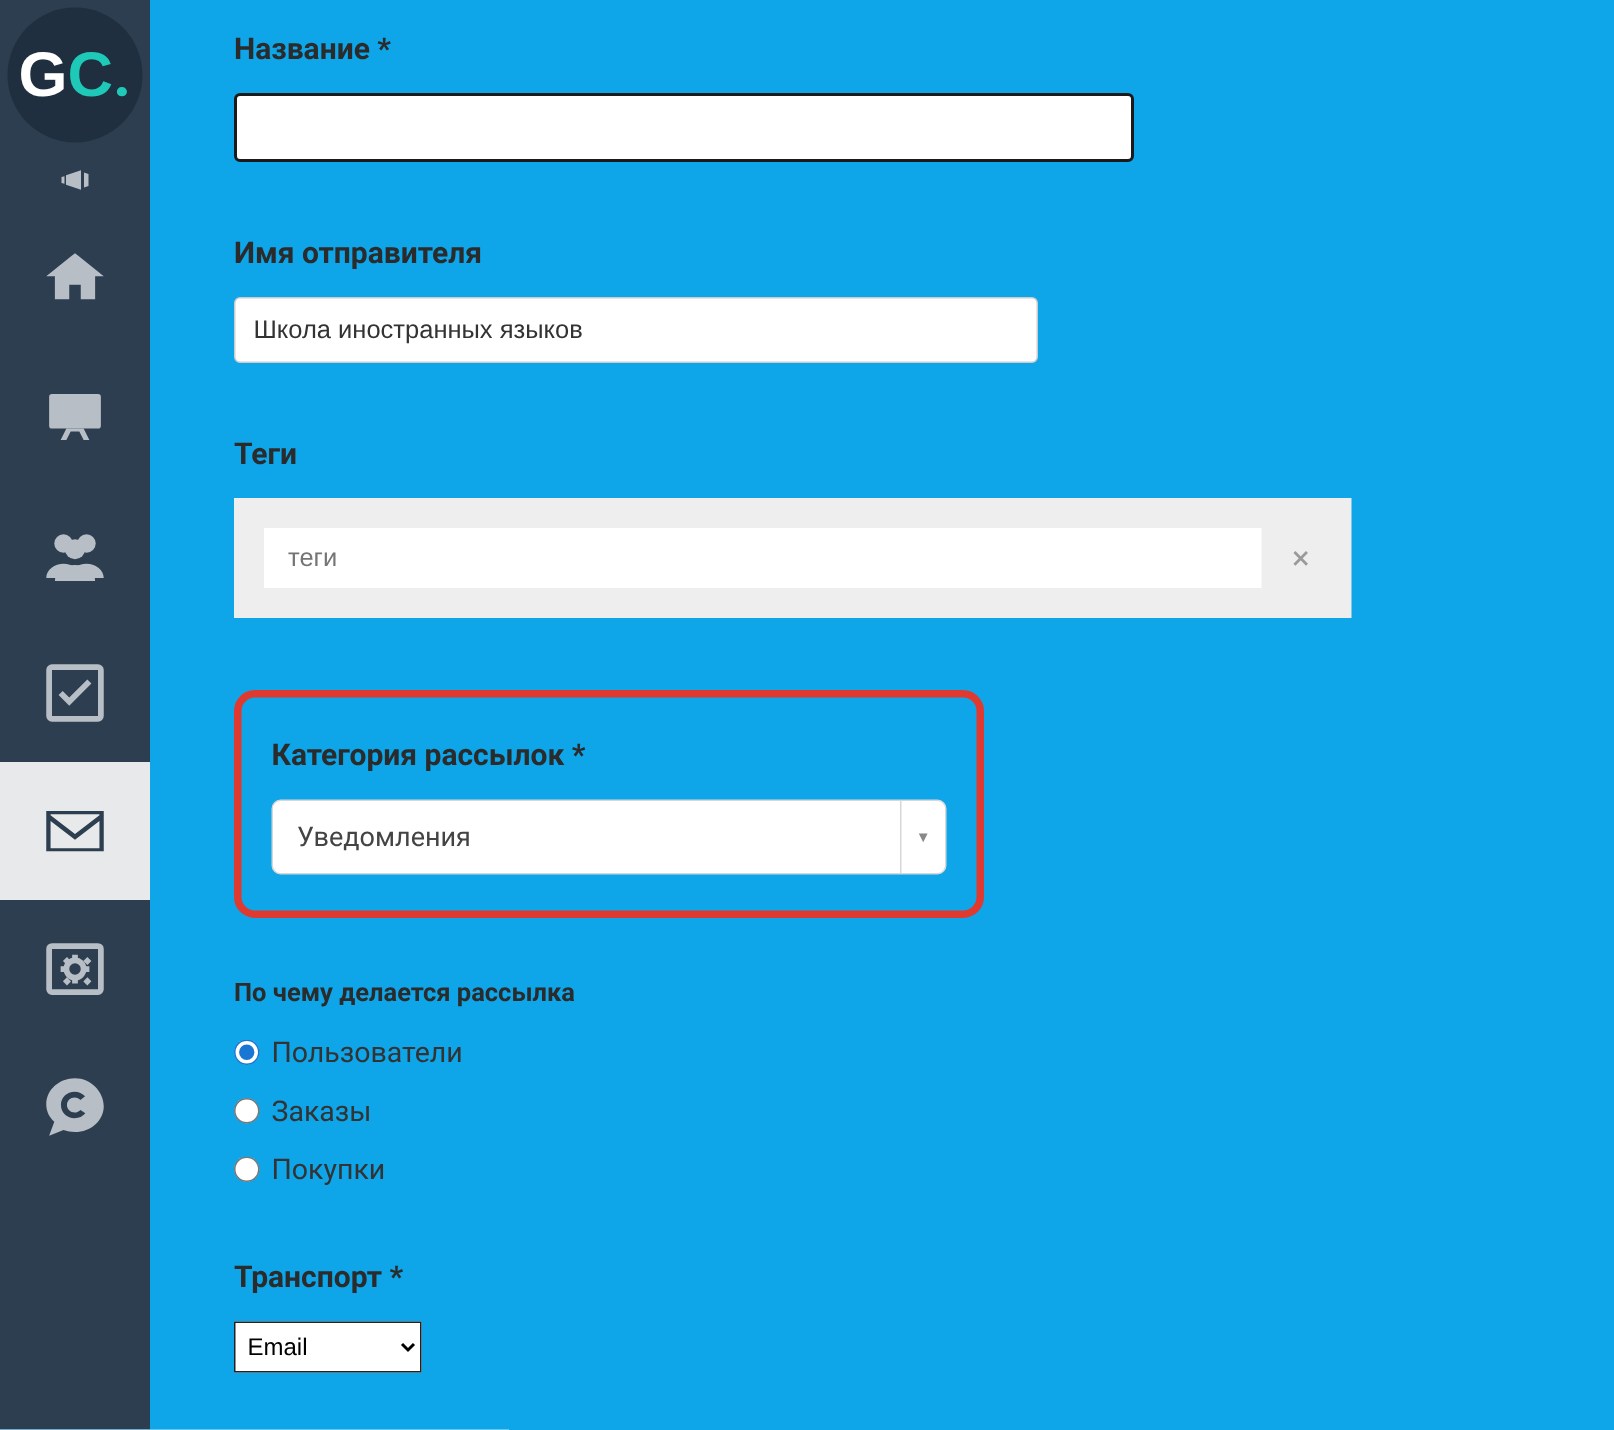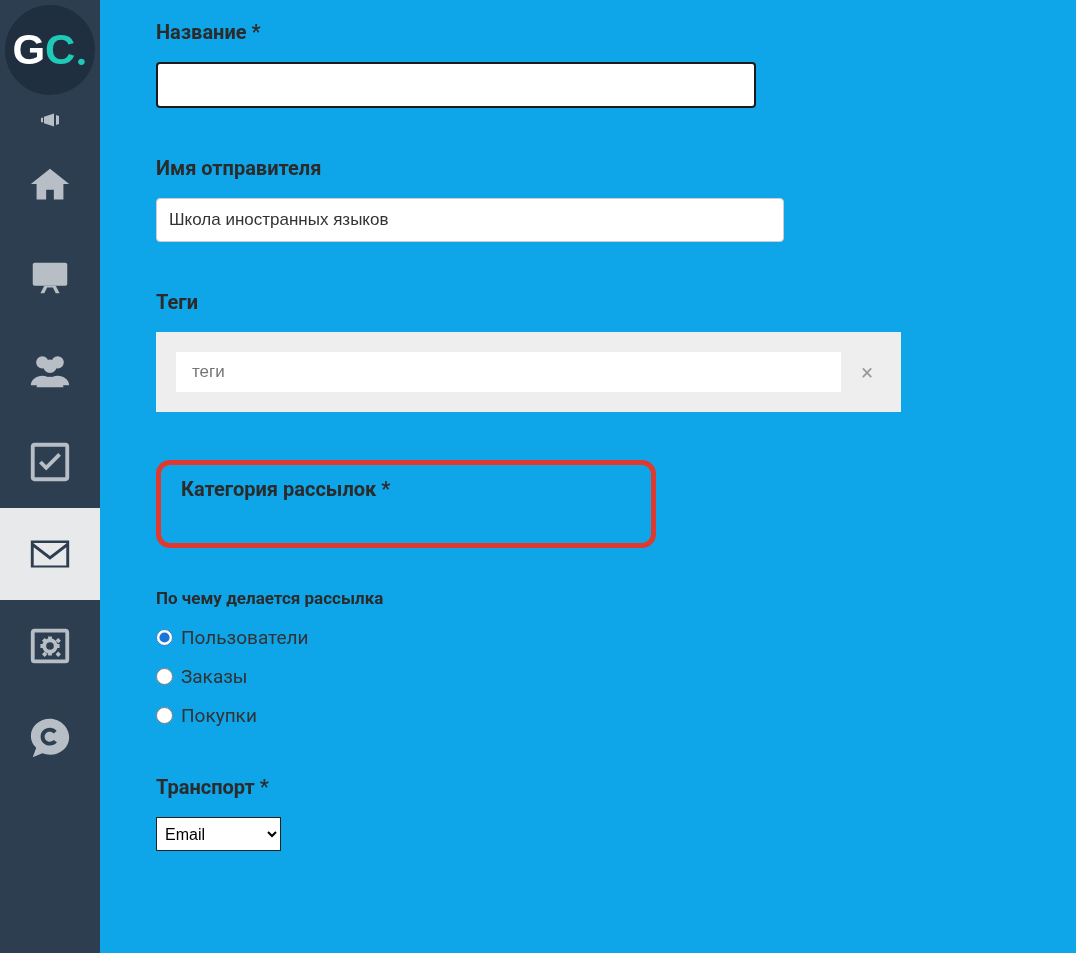--- a/index.html
+++ b/index.html
@@ -86,21 +86,21 @@
   .text-input {
     width: 600px;
     height: 44px;
     padding: 8px 12px;
     font-size: 17px;
     border: 1px solid #ccc;
     border-radius: 4px;
     color: #333;
     outline: none;
   }
-  .text-input.wide { width: 628px; }
+  .text-input.wide { width: 536px; }
   .text-input.bold-border {
     border: 2px solid #1a1a1a;
     height: 46px;
   }
 
   .tag-box {
     width: 745px;
     background: #eeeeee;
     padding: 20px;
     display: flex;
@@ -121,21 +121,21 @@
     color: #9a9a9a;
     font-size: 22px;
     cursor: pointer;
     padding: 0 8px;
     user-select: none;
   }
 
   .highlight-frame {
     border: 5px solid #e03a30;
     border-radius: 14px;
-    padding: 12px 20px 24px 20px;
+    padding: 26px 20px 24px 20px;
     width: 500px;
     display: inline-block;
   }
 
   .custom-select {
     width: 450px;
     height: 50px;
     border: 1px solid #d7d7d7;
     border-radius: 6px;
     display: flex;
@@ -281,20 +281,24 @@
     <label class="label">Теги</label>
     <div class="tag-box">
       <input type="text" class="tag-input" placeholder="теги" style="">
       <span class="tag-close">×</span>
     </div>
   </div>
 
   <div class="form-group" style="margin-bottom:40px;">
     <div class="highlight-frame">
       <label class="label">Категория рассылок *</label>
+      <div class="custom-select">
+        <div class="sel-text">Уведомления</div>
+        <div class="sel-caret">▼</div>
+      </div>
     </div>
   </div>
 
   <div class="radio-group form-group">
     <div class="radio-title">По чему делается рассылка</div>
     <label class="radio-row">
       <input type="radio" name="basis" checked="" style="">
       <span>Пользователи</span>
     </label>
     <label class="radio-row">

